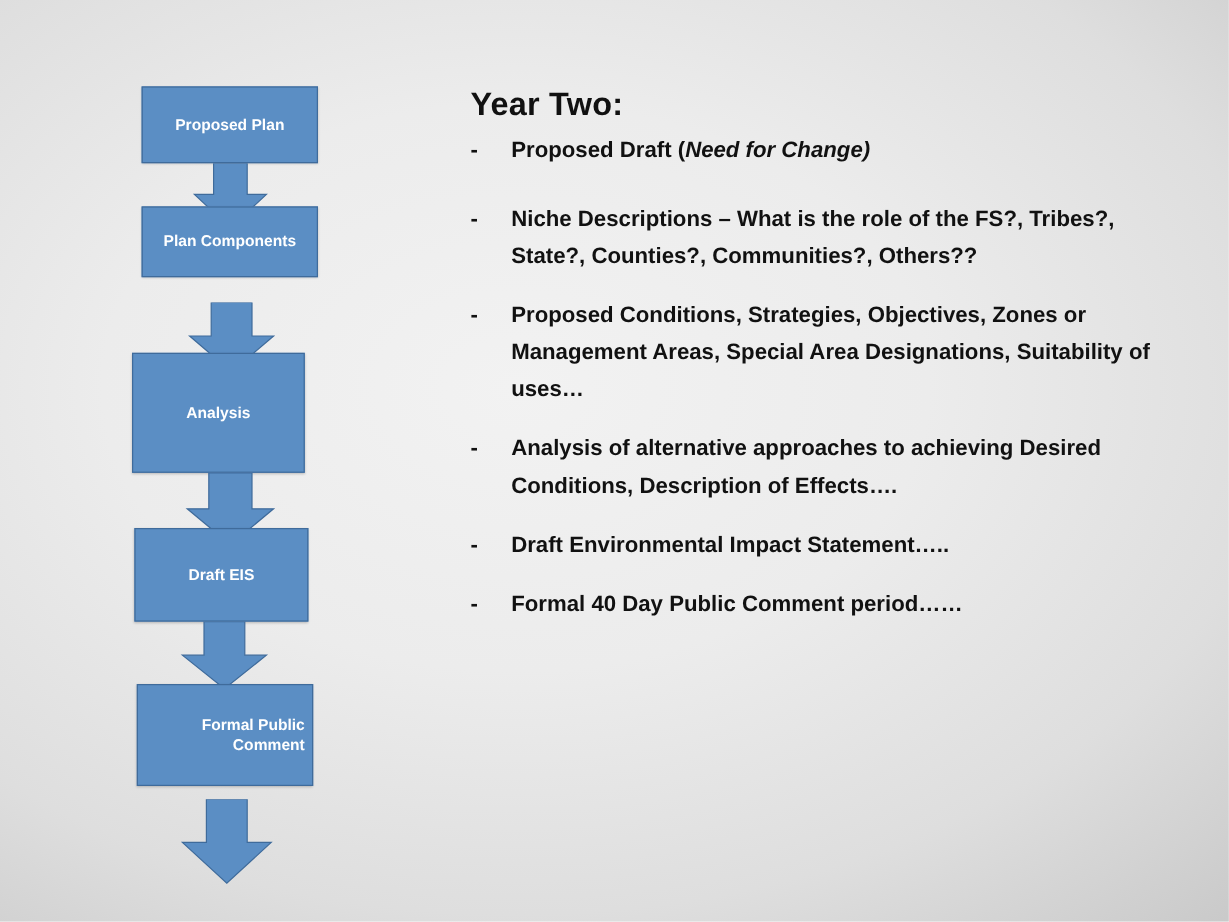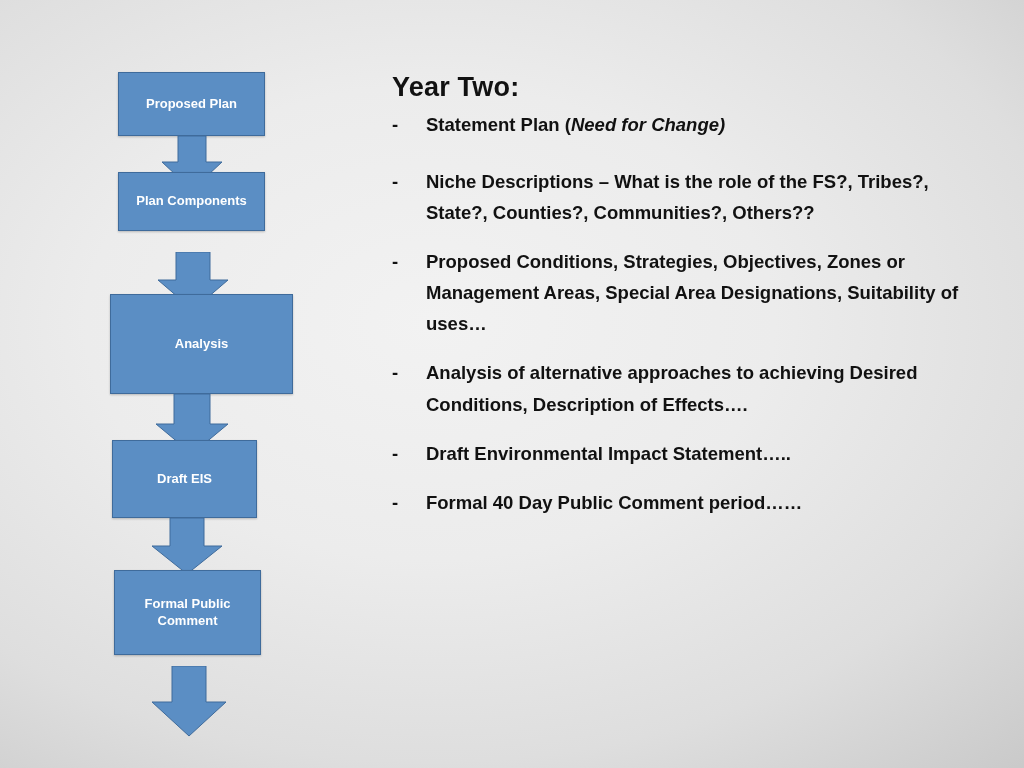--- a/index.html
+++ b/index.html
@@ -29,21 +29,21 @@
   .flow-step {
     position: absolute;
     width: 147px;
     box-sizing: border-box;
     background: #5b8ec4;
     border: 1px solid #3f6b9b;
     color: #ffffff;
     font-size: 13px;
     font-weight: bold;
     line-height: 1.25;
-    text-align: center;
+    text-align: right;
     display: flex;
     align-items: center;
     justify-content: center;
     padding: 2px 6px;
     box-shadow: 0 1px 2px rgba(0,0,0,0.22);
   }
   .flow-arrow {
     position: absolute;
     color: #5b8ec4;
   }
@@ -102,21 +102,21 @@
 
     <div class="flow-step" style="left:14px; top:110px; height:59px;">
       <span>Plan Components</span>
     </div>
     <div class="flow-arrow" style="left:44px; top:190px;">
       <svg width="90" height="60" viewBox="0 0 90 60">
         <polygon points="28,0 62,0 62,28 80,28 45,58 10,28 28,28" fill="#5b8ec4" stroke="#3f6b9b" stroke-width="1"></polygon>
       </svg>
     </div>
 
-    <div class="flow-step" style="left:6px; top:232px; height:100px; width:183px;">
+    <div class="flow-step" style="left:6px; top:232px; height:100px; width:144px;">
       <span>Analysis</span>
     </div>
     <div class="flow-arrow" style="left:42px; top:332px;">
       <svg width="92" height="62" viewBox="0 0 92 62">
         <polygon points="28,0 64,0 64,30 82,30 46,60 10,30 28,30" fill="#5b8ec4" stroke="#3f6b9b" stroke-width="1"></polygon>
       </svg>
     </div>
 
     <div class="flow-step" style="left:8px; top:378px; height:78px; width:145px;">
       <span>Draft EIS</span>
@@ -137,21 +137,21 @@
     </div>
 
   </div>
 
   <div id="content">
 
     <h1>Year Two:</h1>
 
     <div class="bullet first">
       <span class="dash">-</span>
-      <span class="btext"><span>Statement Plan (</span><em>Need for Change)</em></span>
+      <span class="btext"><span>Proposed Draft (</span><em>Need for Change)</em></span>
     </div>
 
     <div class="bullet">
       <span class="dash">-</span>
       <span class="btext">Niche Descriptions – What is the role of the FS?, Tribes?, State?, Counties?, Communities?, Others??</span>
     </div>
 
     <div class="bullet">
       <span class="dash">-</span>
       <span class="btext">Proposed Conditions, Strategies, Objectives, Zones or Management Areas, Special Area Designations, Suitability of uses…</span>

